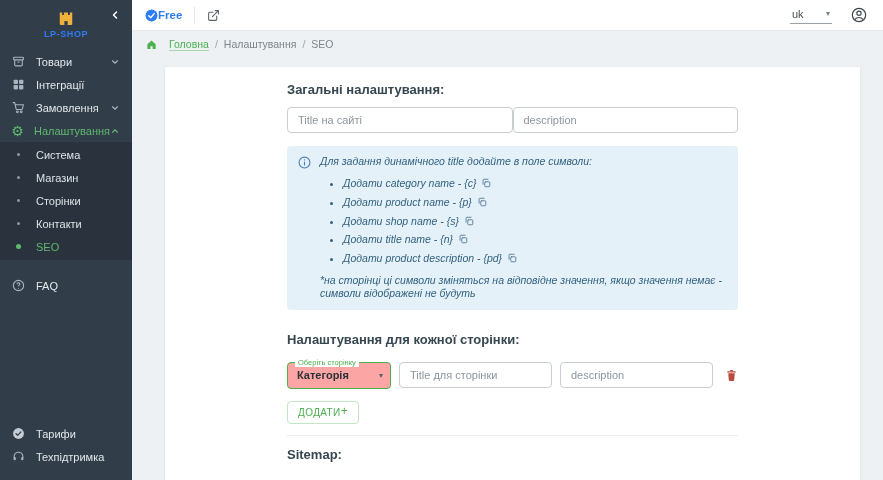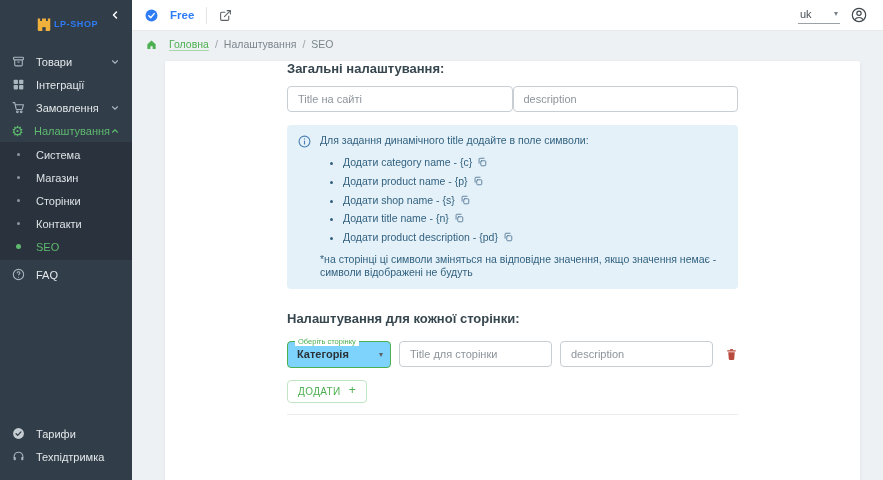--- a/index.html
+++ b/index.html
@@ -24,76 +24,76 @@
   .sub-item .dot { width:17px; display:flex; align-items:center; justify-content:center; }
   .sub-item .dot i { width:3px; height:3px; border-radius:50%; background:#8d979f; }
   .sub-item .lbl { margin-left:9px; }
   .sub-item.active { color:#5fba6f; }
   .sub-item.active .dot i { width:5px; height:5px; background:#5fba6f; }
   .sidebar-bottom { margin-top:auto; padding-bottom:12px; }
 
   
   .main { flex:1; display:flex; flex-direction:column; min-width:0; }
   .topbar { height:31px; min-height:31px; background:#fff; border-bottom:1px solid #e7e9eb; display:flex; align-items:center; padding:0 16px 0 13px; }
-  .free-badge { display:flex; align-items:flex-start; gap:12px; cursor:pointer; }
+  .free-badge { display:flex; align-items:flex-start; gap:0; cursor:pointer; }
   .free-badge .txt { color:#2e7cf6; font-weight:bold; font-size:11.5px; }
   .tb-divider { width:1px; height:17px; background:#e2e4e6; margin:0 12px; }
   .icon-btn { display:flex; align-items:center; justify-content:center; color:#5a6268; cursor:pointer; }
-  .tb-right { margin-left:auto; display:flex; gap:11px; }
+  .tb-right { margin-left:auto; display:flex; gap:19px; }
   .lang-select { display:flex; align-items:center; justify-content:space-between; width:42px; border-bottom:1px solid #9aa1a7; padding:1px 2px 3px; font-size:11px; color:#4a5056; cursor:pointer; }
   .lang-select .caret { font-size:8px; color:#7a8288; }
   .account-btn { color:#3f474d; }
 
   
   .breadcrumb { height:26px; min-height:26px; display:flex; align-items:center; padding:0 14px; font-size:10.5px; color:#7b858d; background:#eef1f4; }
   .crumb-home { display:flex; align-items:center; gap:12px; color:#4caf50; cursor:pointer; }
   .crumb-home .lbl { text-decoration:underline; text-underline-offset:2px; text-decoration-color:#a8d8aa; }
   .crumb-sep { margin:0 6px; color:#9aa3aa; }
 
   
   .content { flex:1; background:#eef1f4; overflow:hidden; }
   .card { margin-left:33px; width:695px; height:100%; background:#fff; border-radius:2px 2px 0 0; box-shadow:0 1px 3px rgba(40,50,60,.10); }
-  .col { width:451px; margin:4px auto; }
+  .col { width:451px; margin:10px auto; padding-top:15px; }
   .section-h { font-size:13px; font-weight:bold; color:#37474f; }
   .row { display:flex; gap:0; margin-top:10px; }
   .inp { flex:1; height:26px; border:1px solid #c9ced3; border-radius:4px; padding:0 10px; font-size:11px; color:#333; outline:none; min-width:0; background:#fff; }
   .inp::placeholder { color:#8d959c; }
 
-  .infobox { margin-top:13px; background:#e4f1f9; border-radius:4px; padding:9px 12px 10px 11px; display:flex; gap:9px; color:#32617f; }
+  .infobox { margin-top:13px; background:#e4f1f9; border-radius:4px; padding:9px 12px 10px 11px; display:flex; gap:9px; color:#32617f;font-style:italic; }
   .infobox .i-ico { margin-top:1px; color:#4a7fb5; flex:none; }
   .infobox .body { font-size:10.5px; line-height:1.25; }
   .token-list { margin:8px 0 0 10px; padding-left:13px; }
   .token-list li { margin-bottom:4px; line-height:1.4; }
   .copy-btn { display:inline-flex; vertical-align:-1px; margin-left:5px; color:#5a7d99; cursor:pointer; }
   .footnote { margin-top:8px; }
 
   .h2-gap { margin-top:22px; }
   .row2 { display:flex; align-items:center; gap:8px; margin-top:15px; }
-  .select-box { position:relative; width:104px; min-width:104px; height:27px; border:1.5px solid #4caf50; border-radius:4px; display:flex; align-items:center; padding:0 7px 0 9px; cursor:pointer; background:#7dd3fc; }
+  .select-box { position:relative; width:104px; min-width:104px; height:27px; border:1.5px solid #4caf50; border-radius:4px; display:flex; align-items:center; padding:0 7px 0 9px; cursor:pointer; background:#fca5a5; }
   .select-box .flabel { position:absolute; top:-5px; left:7px; background:#fff; padding:0 3px; font-size:7.5px; color:#4caf50; white-space:nowrap; }
   .select-box .val { flex:1; font-size:11px; font-weight:bold; color:#2b3238; }
   .select-box .caret { font-size:8px; color:#5a6268; }
   .trash-btn { margin-left:4px; display:flex; color:#b94a3e; cursor:pointer; flex:none; }
 
-  .add-btn { margin-top:12px; display:inline-flex; gap:8px; background:#fff; border:1px solid #c2e5c4; border-radius:4px; color:#4caf50; font-size:10px; letter-spacing:.4px; padding:5px 10px; cursor:pointer; font-family:inherit; }
+  .add-btn { margin-top:12px; display:inline-flex; background:#fff; border:1px solid #c2e5c4; border-radius:4px; color:#4caf50; font-size:10px; letter-spacing:.4px; padding:5px 10px; cursor:pointer; font-family:inherit; }
   .add-btn .plus { font-size:12px; line-height:8px; }
   .save-btn { margin-top:10px; width:100%; height:19px; background:#66bb6a; border:none; border-radius:4px; color:#fff; font-size:10px; letter-spacing:.9px; cursor:pointer; font-family:inherit; }
   .divider { margin-top:11px; border-top:1px solid #ededed; }
   .sitemap-h { margin-top:11px; }
 
   svg { display:block; }
 </style>
 </head>
 <body>
 
 <div class="app">
 
   <aside class="sidebar">
     <div class="logo-row">
-      <div style="display:flex;align-items:center;cursor:pointer;">
+      <div style="display:flex;flex-direction:column;align-items:center;cursor:pointer;">
         <span>
           <svg width="20" height="20" viewBox="0 0 24 24">
             <path d="M4.5 6.5h15v13.5a1.5 1.5 0 0 1-1.5 1.5H6a1.5 1.5 0 0 1-1.5-1.5z" fill="#f0b13c"></path>
             <path d="M8.5 9.5V5a3.5 3.5 0 0 1 7 0v4.5" fill="none" stroke="#313d48" stroke-width="2.2"></path>
             <rect x="10" y="17" width="4" height="4.5" fill="#313d48"></rect>
           </svg>
         </span>
         <span class="brand-name">LP-SHOP</span>
       </div>
       <span class="collapse-btn">
@@ -181,21 +181,21 @@
           <span class="lbl">Контакти</span>
         </div>
         <div class="sub-item active">
           <span class="dot">
               <i></i>
             </span>
           <span class="lbl">SEO</span>
         </div>
       </div>
 
-      <div class="nav-item" style="margin-top:3px;">
+      <div class="nav-item" style="margin-top:14px;">
         <span class="ico">
           <svg width="13" height="13" viewBox="0 0 24 24" fill="none" stroke="currentColor" stroke-width="2">
               <circle cx="12" cy="12" r="9.5"></circle>
               <path d="M9.5 9.5a2.5 2.5 0 1 1 3.6 2.2c-.8.4-1.1.9-1.1 1.8"></path>
               <circle cx="12" cy="17" r="1" fill="currentColor" stroke="none"></circle>
             </svg>
         </span>
         <span class="lbl">FAQ</span>
       </div>
     </nav>
@@ -360,20 +360,21 @@
           </div>
 
           <button class="add-btn">
             <span>ДОДАТИ</span>
               <span class="plus">+</span>
           </button>
 
 
           <div class="divider"></div>
 
+          <div class="section-h sitemap-h">Sitemap:</div>
 
           
 
         </div>
       </div>
     </div>
 
   </div>
 </div>
 

